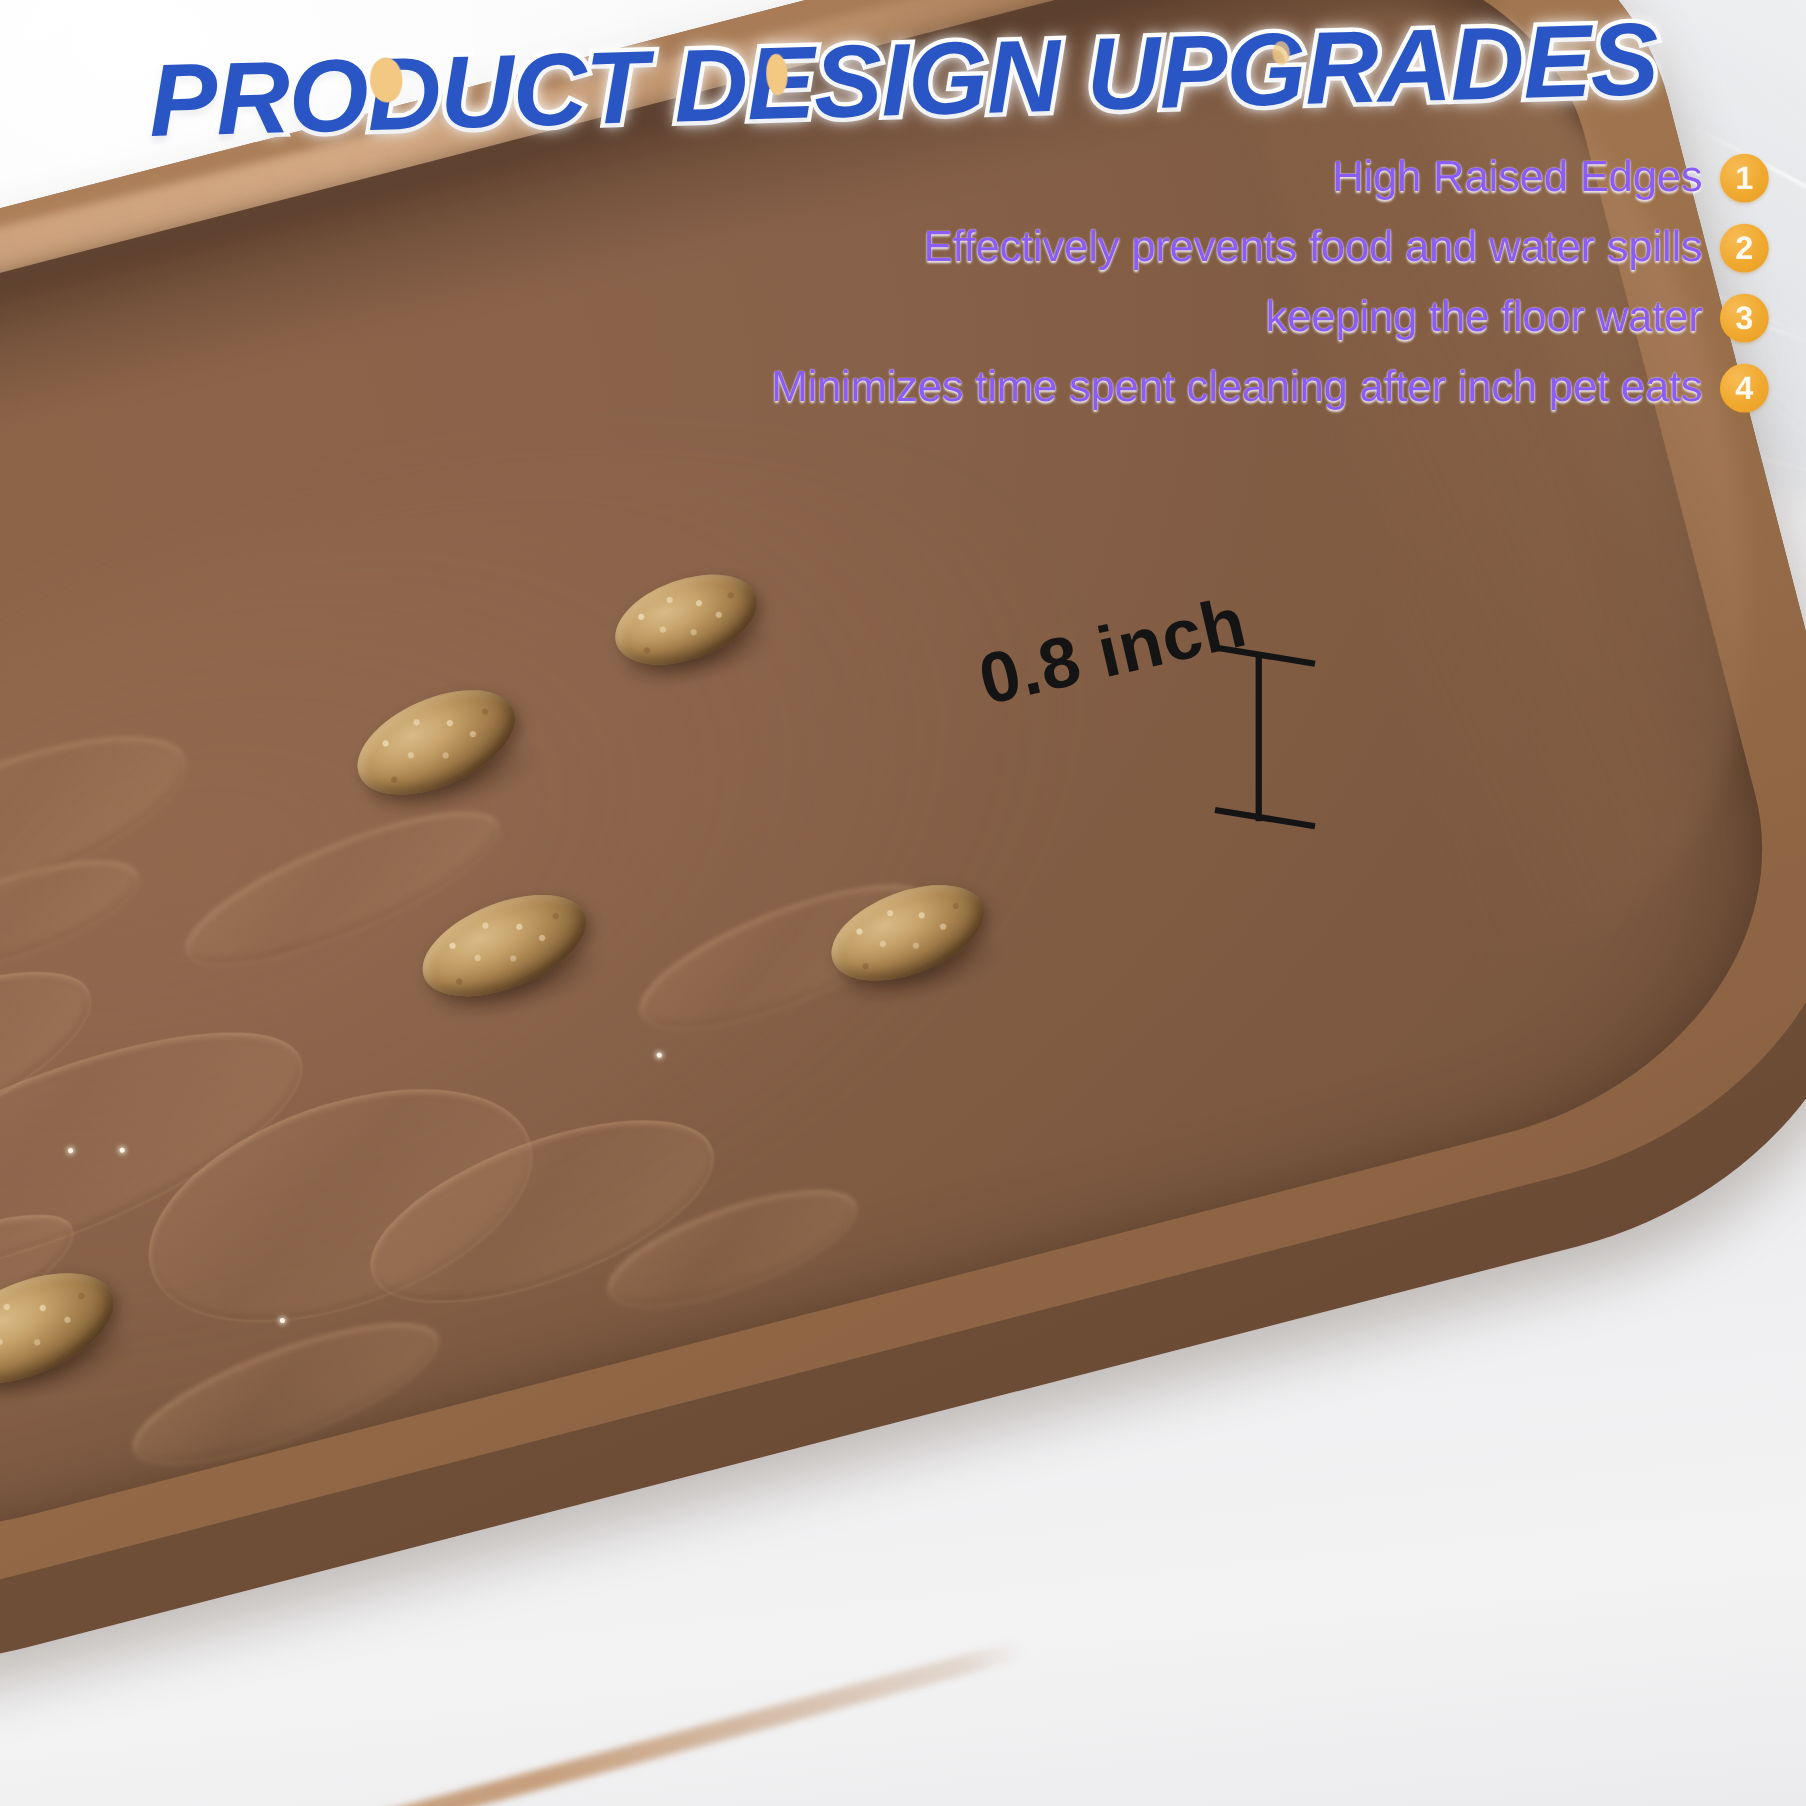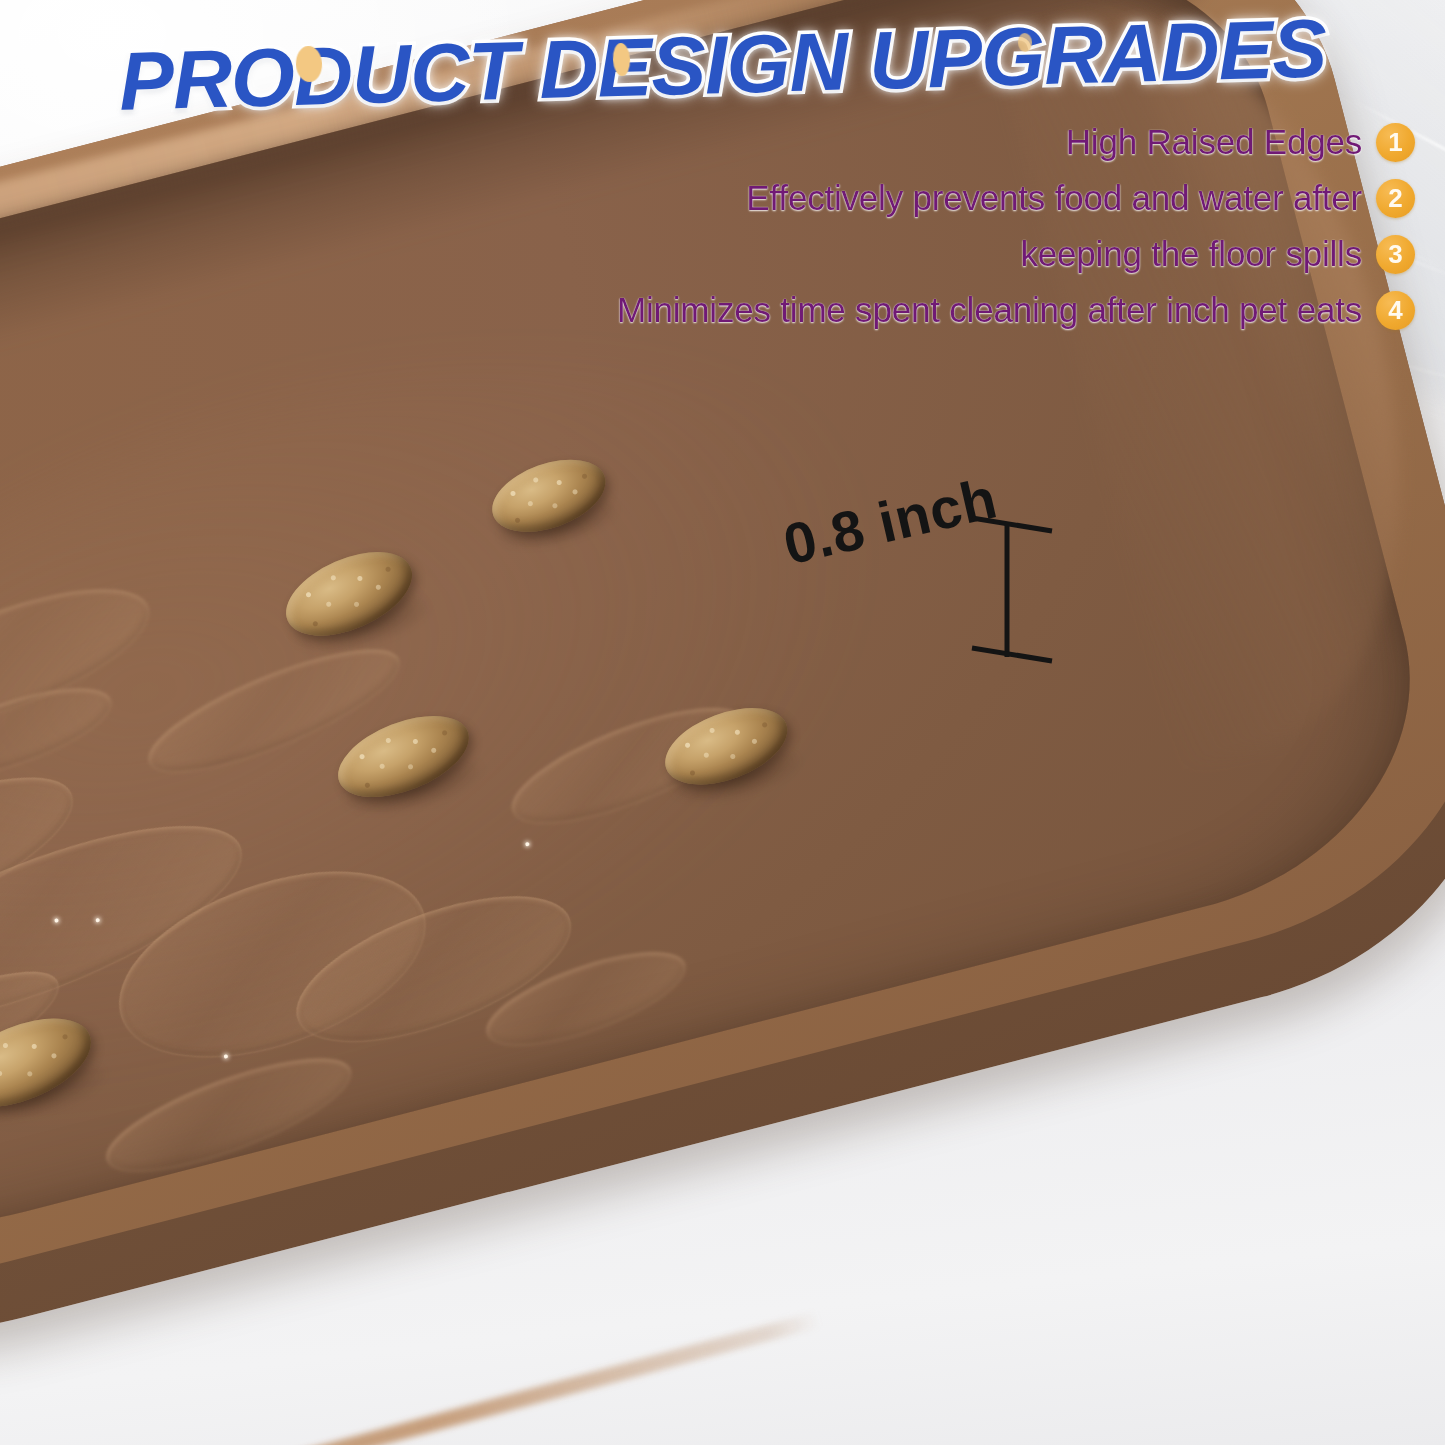--- a/index.html
+++ b/index.html
@@ -239,21 +239,21 @@
     display: flex;
     align-items: center;
     justify-content: flex-end;
     gap: 14px;
     margin-bottom: 12px;
     height: 44px;
   }
   .bullet-text {
     font-family: "Liberation Sans", sans-serif;
     font-size: 35px;
-    color: #701a75;
+    color: #8b5cf6;
     white-space: nowrap;
     text-shadow: 0 1px 2px rgba(255,255,255,.9), 0 0 1px rgba(255,255,255,.9);
     letter-spacing: -.2px;
   }
   .badge {
     flex: 0 0 auto;
     width: 39px; height: 39px;
     border-radius: 50%;
     background: radial-gradient(circle at 35% 30%, #f7bb54 0%, #f0a92f 55%, #e79c22 100%);
     color: #fffaf0;
@@ -352,26 +352,26 @@
   <div class="counter-dot" style="left:1018px; top:33px; width:14px; height:19px; transform:rotate(-3deg); opacity:.75;"></div>
 
   <div id="bullets">
 
     <div class="bullet-row">
       <span class="bullet-text">High Raised Edges</span>
       <span class="badge">1</span>
     </div>
 
     <div class="bullet-row">
-      <span class="bullet-text">Effectively prevents food and water after</span>
+      <span class="bullet-text">Effectively prevents food and water spills</span>
       <span class="badge">2</span>
     </div>
 
     <div class="bullet-row">
-      <span class="bullet-text">keeping the floor spills</span>
+      <span class="bullet-text">keeping the floor water</span>
       <span class="badge">3</span>
     </div>
 
     <div class="bullet-row">
       <span class="bullet-text">Minimizes time spent cleaning after inch pet eats</span>
       <span class="badge">4</span>
     </div>
 
   </div>
 

